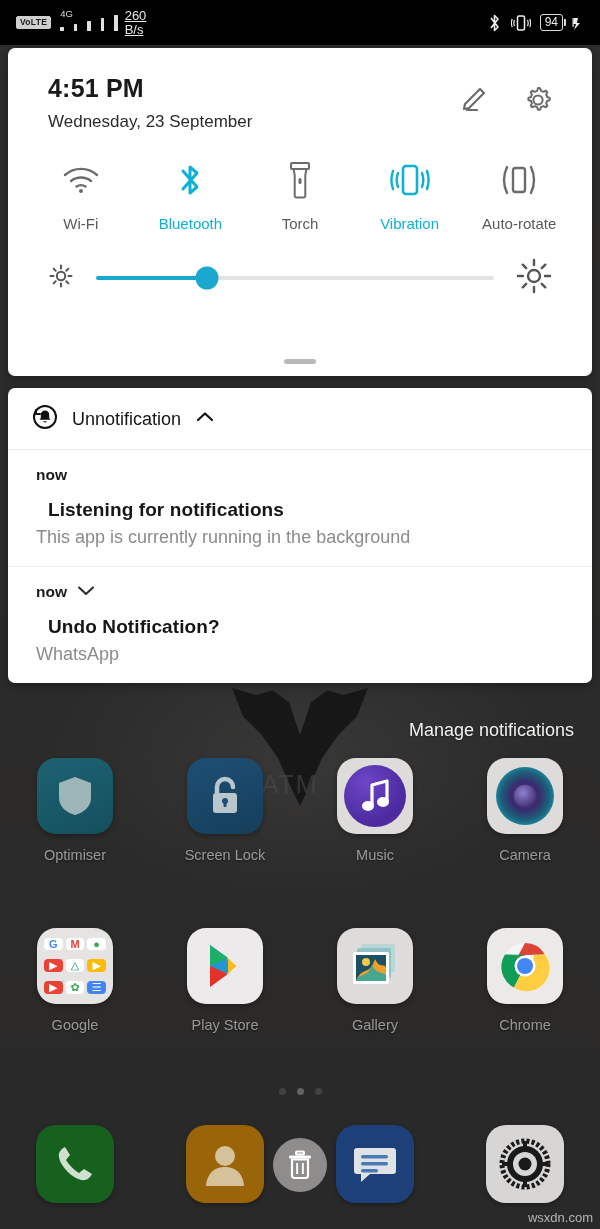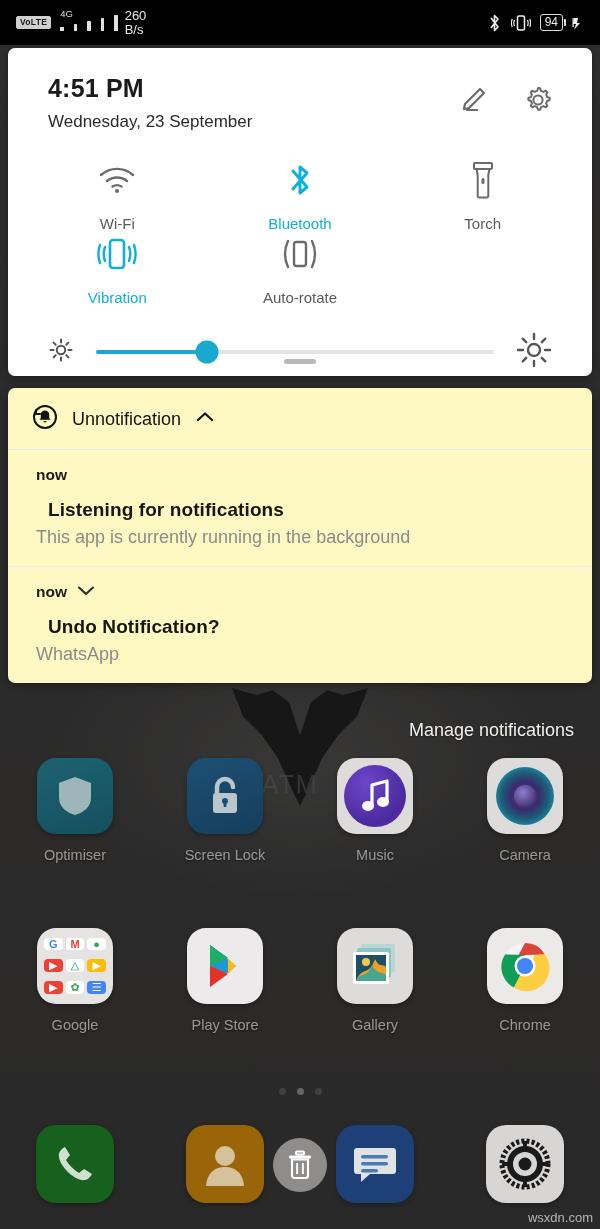--- a/index.html
+++ b/index.html
@@ -140,21 +140,21 @@
   #status-left { display: flex; align-items: center; gap: 7px; }
   #status-right { margin-left: auto; display: flex; align-items: center; gap: 9px; }
   .volte-badge {
     border: 1px solid #cfcfcf; border-radius: 2px;
     font-size: 8.5px; font-weight: bold; letter-spacing: .3px;
     padding: 1px 3px; line-height: 1.05; color:#1a1a1a; background:#cfcfcf;
   }
   .sig-wrap { display: flex; align-items: flex-end; gap: 10px; position: relative; padding-left: 2px;}
   .sig-label { position: absolute; top: -7px; left: 2px; font-size: 9.5px; color:#ddd; }
   .sig-bar { width: 3.5px; background: #e0e0e0; border-radius: .5px; }
-  .netspeed { font-size: 13px; line-height: 13.5px; text-align: left; }
+  .netspeed { font-size: 13px; line-height: 13.5px; text-align: left; text-decoration: underline; }
   .batt {
     border: 1.5px solid #dcdcdc; border-radius: 3px;
     font-size: 12px; padding: 0px 4px 1px; line-height: 14px;
     position: relative; color:#eaeaea;
   }
   .batt::after {
     content: ""; position: absolute; right: -3.5px; top: 4px;
     width: 2px; height: 7px; background: #dcdcdc; border-radius: 0 1px 1px 0;
   }
 
@@ -167,21 +167,21 @@
     box-shadow: 0 2px 8px rgba(0,0,0,0.35);
   }
   #qs-header { display: flex; align-items: flex-start; padding: 26px 26px 0 40px; }
   #clock-block { flex: 1; }
   #qs-time { font-size: 25px; font-weight: bold; color: #1a1a1a; letter-spacing: .2px; }
   #qs-date { font-size: 17px; color: #2b2b2b; margin-top: 9px; }
   #qs-header-actions { display: flex; gap: 34px; padding-top: 10px; padding-right: 12px; }
   .hdr-icon { cursor: pointer; }
 
   #qs-toggles {
-    display: grid; grid-template-columns: repeat(3,1fr);
+    display: grid; grid-template-columns: repeat(5,1fr);
     padding: 26px 18px 0;
   }
   .toggle { display: flex; flex-direction: column; align-items: center; }
   .toggle .t-icon { height: 44px; display:flex; align-items:center; justify-content:center; }
   .toggle .t-label { margin-top: 13px; font-size: 15px; color: #5a5a5a; }
   .toggle.on .t-label { color: #0fb0d8; text-align: center; }
 
   #qs-brightness { display: flex; align-items: center; padding: 26px 40px 0; gap: 22px; }
   #bright-track {
     flex: 1; height: 4px; background: #e3e3e3; border-radius: 2px; position: relative;
@@ -193,21 +193,21 @@
   }
   #qs-handle {
     position: absolute; bottom: 12px; left: 50%; transform: translateX(-50%);
     width: 32px; height: 5px; border-radius: 3px; background: #b9b9b9;
   }
 
   
   #notif-panel {
     position: absolute; top: 388px; left: 8px;
     width: 584px;
-    background: #fef9c3;
+    background: #ffffff;
     border-radius: 7px;
     box-shadow: 0 2px 8px rgba(0,0,0,0.35);
     overflow: hidden;
   }
   #notif-group-header {
     display: flex; align-items: center; gap: 14px;
     padding: 16px 24px 15px;
     border-bottom: 1px solid #e8e8e8;
   }
   #notif-group-header .app-name { font-size: 18px; color: #151515; }

